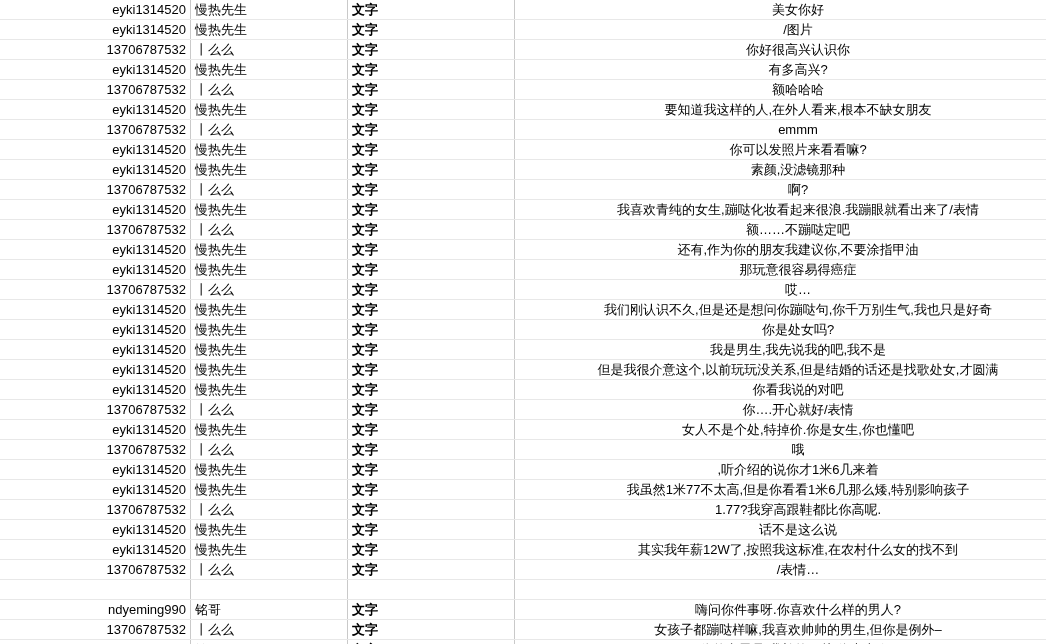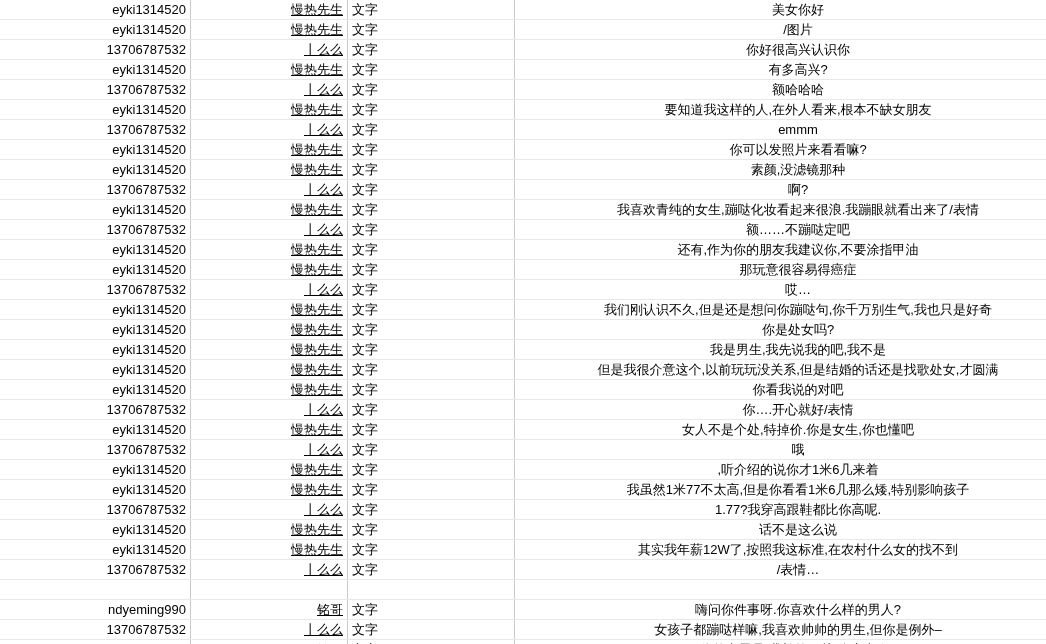--- a/index.html
+++ b/index.html
@@ -23,22 +23,22 @@
     height: 19px;
     line-height: 19px;
     font-size: 13px;
     padding: 0 4px;
     border-right: 1px solid #c9c9c9;
     border-bottom: 1px solid #e8e8e8;
     overflow: hidden;
     white-space: nowrap;
   }
   .col-a { width: 182px; text-align: right; }
-  .col-b { width: 148px; text-align: right; text-decoration: underline; }
-  .col-c { width: 158px; text-align: left; padding-left: 18px; }
+  .col-b { width: 148px; text-align: left; }
+  .col-c { width: 158px; text-align: left; padding-left: 18px; font-weight: bold; }
   .col-d { width: 558px; text-align: center; border-right: none; }
   tr.spacer td {
     height: 19px;
     border-bottom: 1px solid #e8e8e8;
   }
 </style>
 </head>
 <body>
 
 <table class="sheet">

